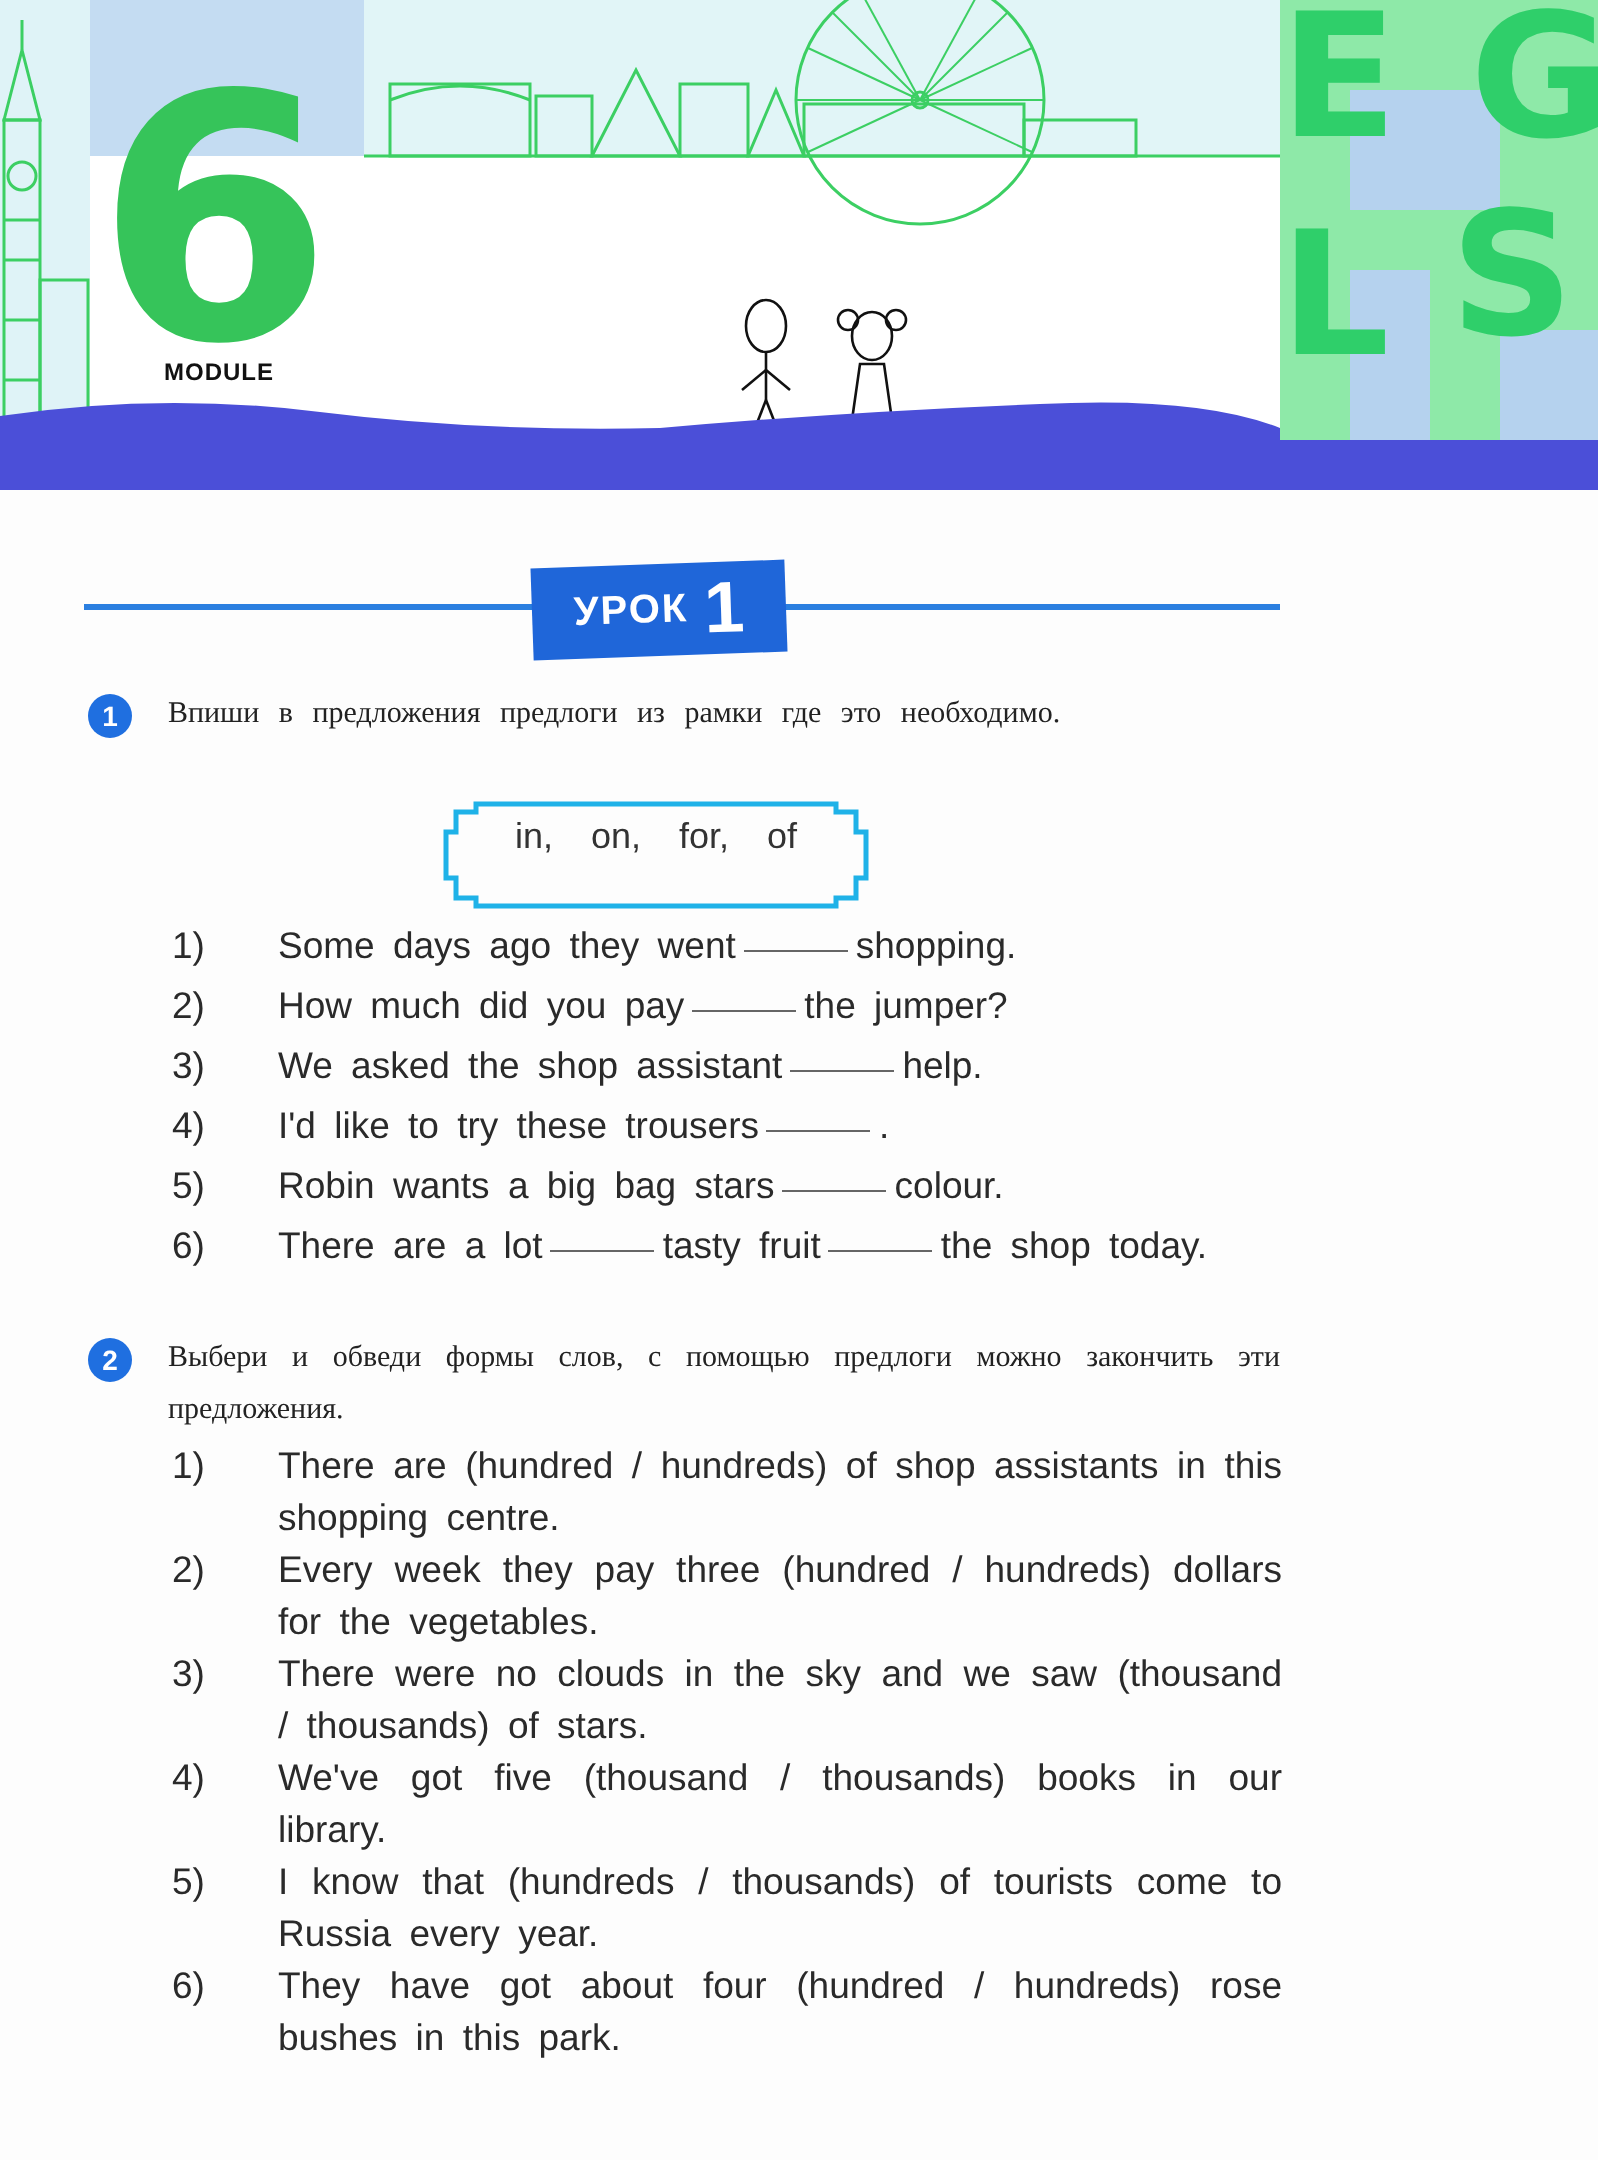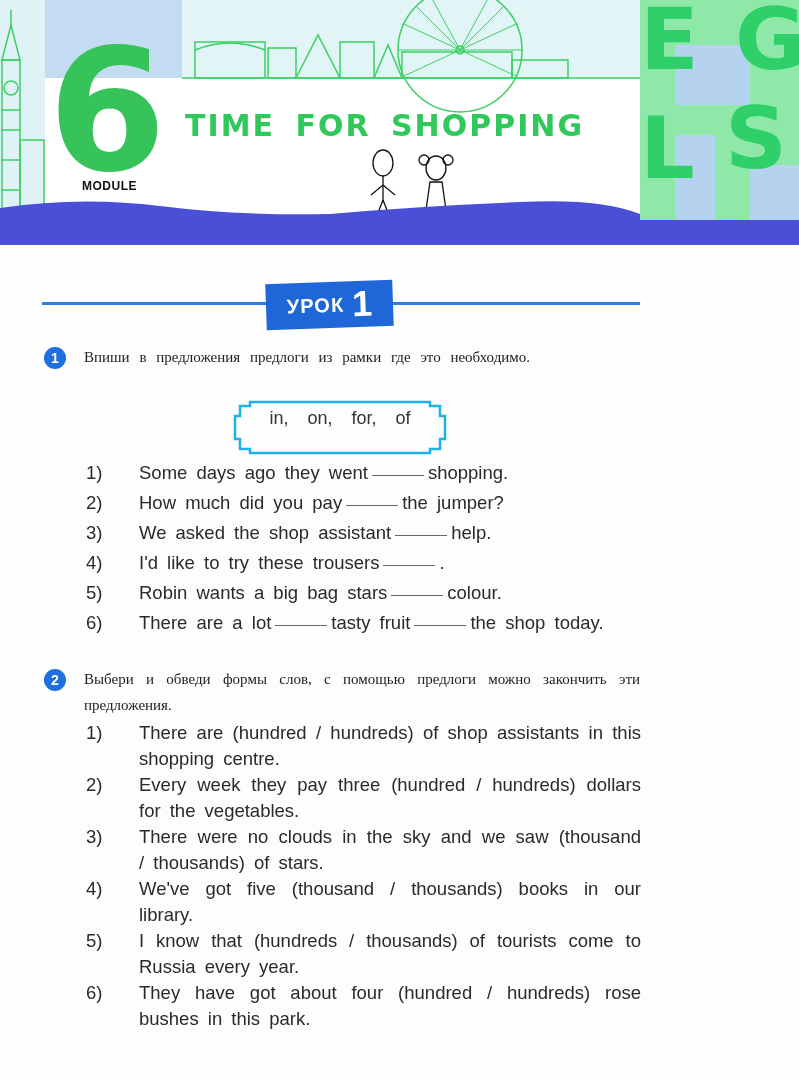--- a/index.html
+++ b/index.html
@@ -14,21 +14,21 @@
   .wave{position:absolute;left:0;top:0;}
   .six{position:absolute;left:48px;top:26px;font-family:"DejaVu Sans",sans-serif;font-weight:bold;font-size:170px;line-height:1;color:#36c45a;}
   .module{position:absolute;left:82px;top:155px;font-weight:bold;font-size:12px;color:#111;letter-spacing:.5px;margin-top:24px;}
   .title{position:absolute;left:185px;top:108px;font-family:"DejaVu Sans",sans-serif;font-weight:bold;font-size:30px;color:#30c85a;letter-spacing:2px;word-spacing:8px;}
   .lesson-line{position:absolute;left:42px;top:302px;width:598px;height:3px;background:#2b7fe0;}
   .lesson-badge{position:absolute;left:266px;top:282px;width:127px;height:46px;background:#1f66d9;transform:rotate(-2deg);color:#fff;display:flex;align-items:center;justify-content:center;gap:8px;}
   .lesson-badge .w{font-weight:bold;font-size:20px;letter-spacing:1px;}
   .lesson-badge .n{font-weight:bold;font-size:36px;line-height:1;}
   .task-num{position:absolute;width:22px;height:22px;border-radius:50%;background:#1f6fe0;color:#fff;font-weight:bold;font-size:14px;display:flex;align-items:center;justify-content:center;}
   .task-text{position:absolute;left:84px;width:556px;font-family:"Liberation Serif",serif;font-size:15px;line-height:26px;text-align:justify;text-align-last:left;word-spacing:6px;}
-  .word-box{position:absolute;left:232px;top:400px;width:216px;height:37px;}
+  .word-box{position:absolute;left:220px;top:400px;width:216px;height:37px;}
   .word-box span{position:absolute;left:0;top:0;width:100%;height:100%;display:flex;align-items:center;justify-content:center;font-size:18px;word-spacing:14px;color:#333;}
   .items{position:absolute;left:86px;width:555px;font-size:18.5px;color:#2a2a2a;}
   .item{display:flex;line-height:26px;}
   .item .num{width:34px;flex:none;}
   .item .txt{flex:1;text-align:justify;text-align-last:left;word-spacing:4px;margin-left:19px;}
   .blank{display:inline-block;width:52px;border-bottom:1px solid #666;height:0;vertical-align:3px;margin:0 4px;}
 </style>
 </head>
 <body>
 
@@ -100,21 +100,20 @@
     <div class="sq" style="left:35px;top:135px;width:40px;height:85px;"></div>
     <div class="sq" style="left:110px;top:165px;width:49px;height:55px;"></div>
     <div class="let" style="left:0;top:-4px;">E</div>
     <div class="let" style="left:95px;top:-4px;">G</div>
     <div class="let" style="left:0;top:105px;">L</div>
     <div class="let" style="left:85px;top:95px;">S</div>
   </div>
 
   <div class="six">6</div>
   <div class="module">MODULE</div>
-  <div class="title">TIME FOR SHOPPING</div>
 </div>
 
 <div class="lesson-line"></div>
 <div class="lesson-badge">
   <span class="w">УРОК</span>
   <span class="n">1</span>
 </div>
 
 <div class="task-num" style="left:44px;top:347px;">1</div>
 <div class="task-text" style="top:344px;">Впиши в предложения предлоги из рамки где это необходимо.</div>

